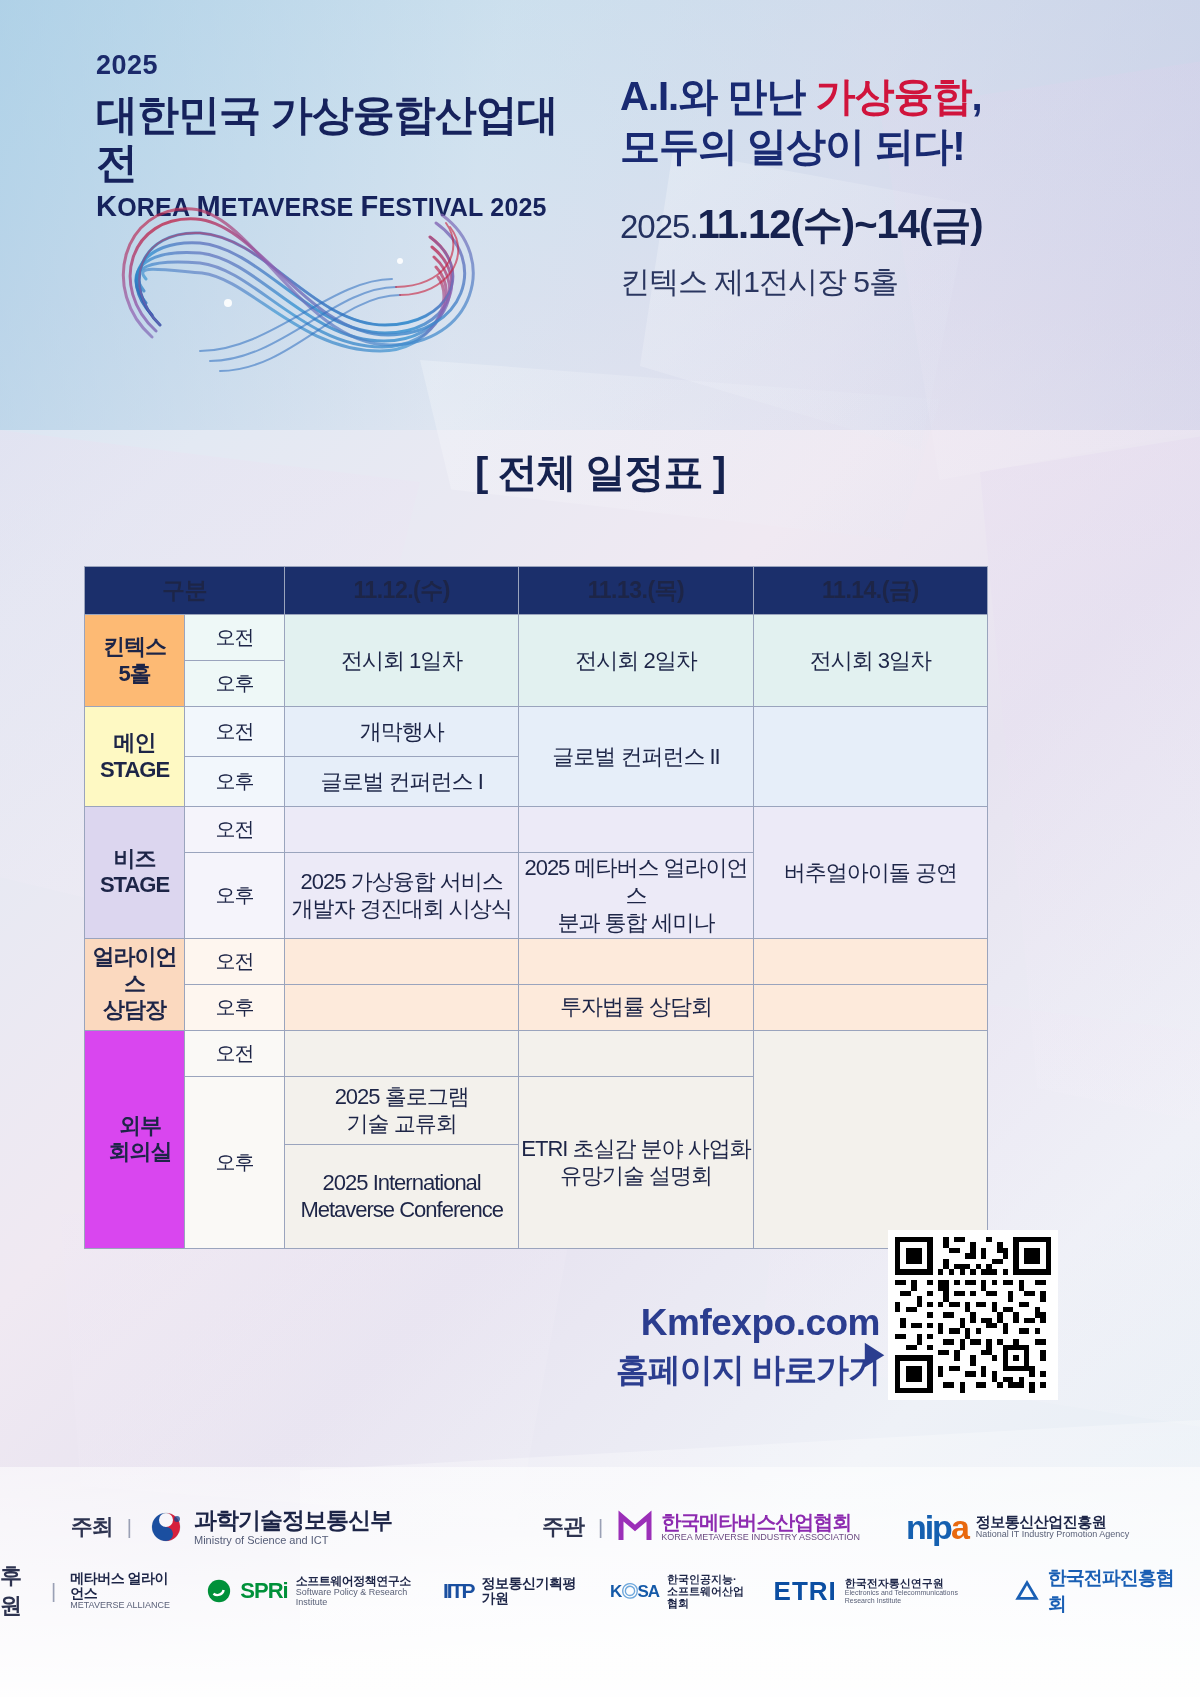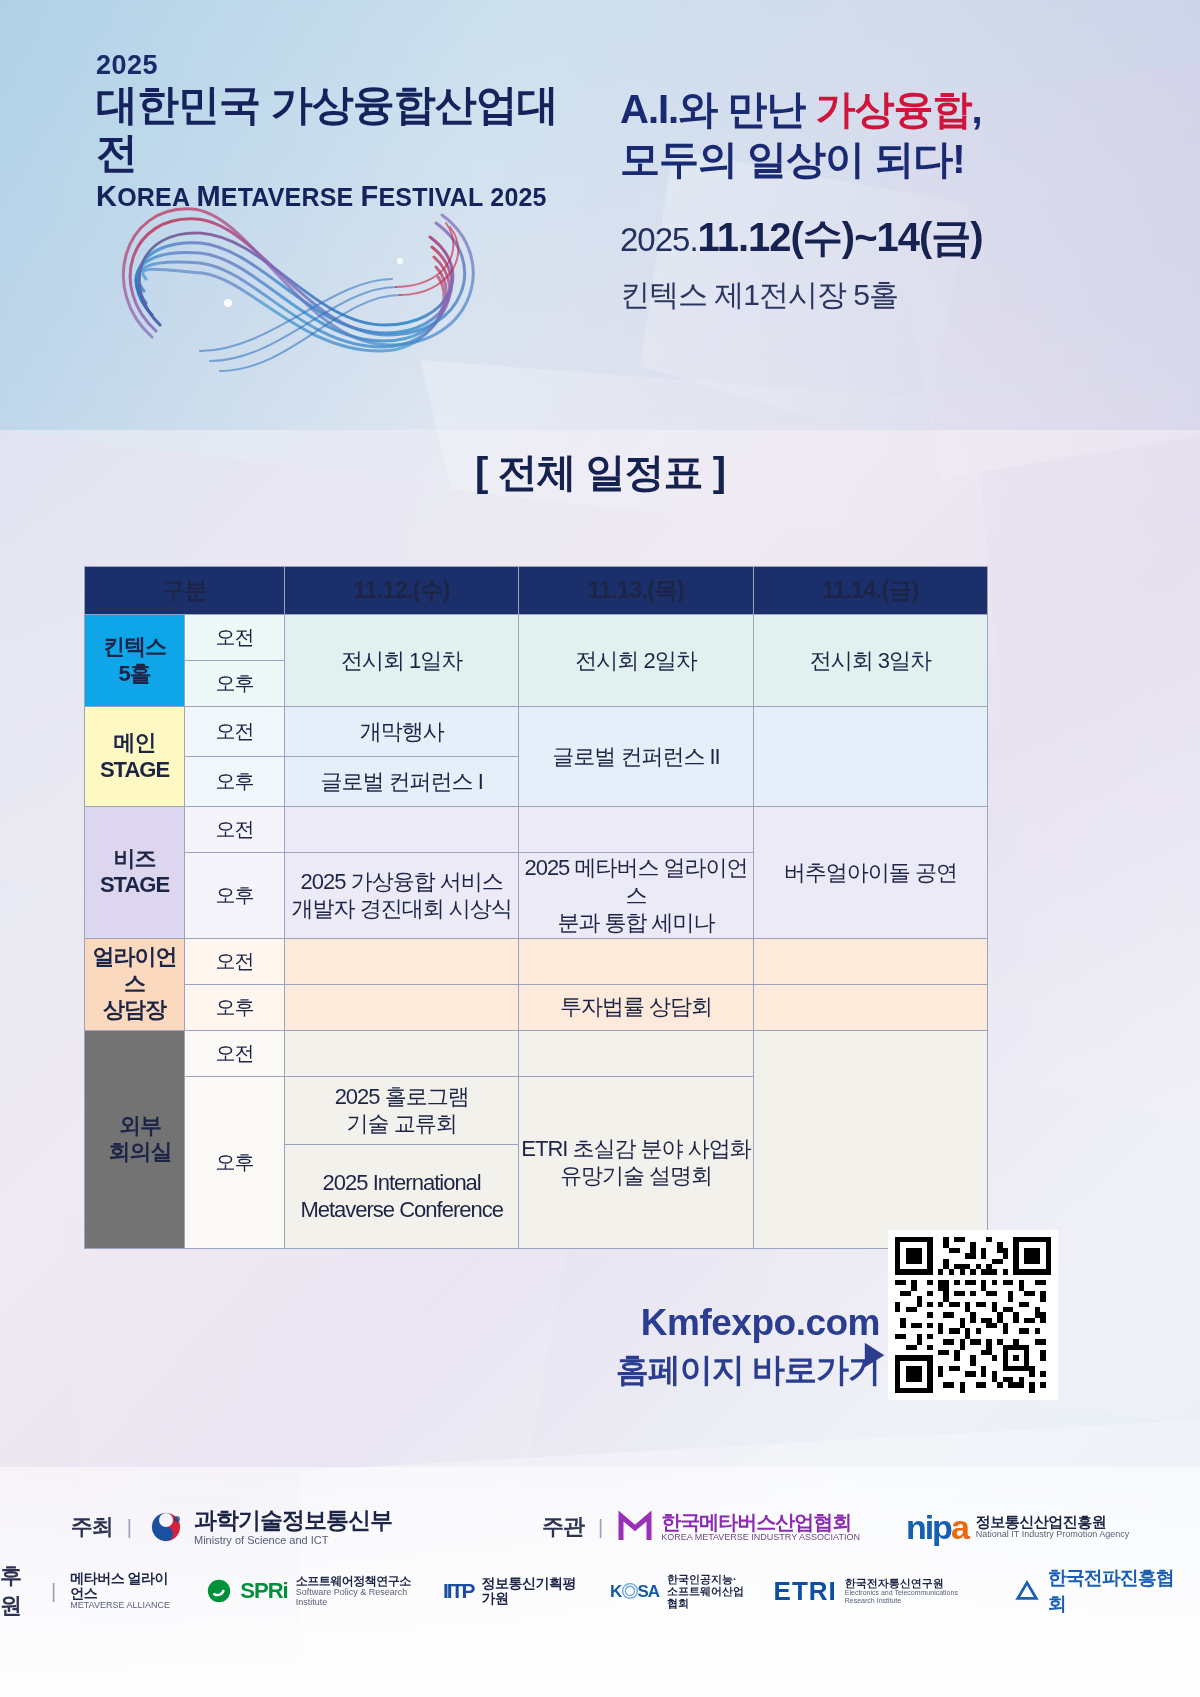--- a/index.html
+++ b/index.html
@@ -59,31 +59,31 @@
   
   .header { position: absolute; left: 0; top: 0; width: 100%; height: 430px; }
 
   .logo-block { position: absolute; left: 96px; top: 52px; width: 470px; }
   .logo-year {
     font-size: 27px; font-weight: 700; color: #1b2a6b; letter-spacing: .5px;
     line-height: 1;
   }
   .logo-ko {
     font-size: 42px; font-weight: 700; color: #16225c; letter-spacing: -1px;
-    line-height: 1.15; margin-top: 2px;
+    line-height: 1.15; margin-top: 12px;
   }
   .logo-en {
     font-size: 25px; font-weight: 700; color: #16225c; letter-spacing: .2px;
     margin-top: 2px;
   }
   .logo-en .cap { font-size: 29px; }
 
   .emblem { position: absolute; left: 100px; top: 175px; width: 420px; height: 215px; }
 
-  .slogan { position: absolute; left: 620px; top: 84px; width: 520px; }
+  .slogan { position: absolute; left: 620px; top: 71px; width: 520px; }
   .slogan-l1 { font-size: 40px; font-weight: 700; color: #192a72; letter-spacing: -1px; line-height: 1.25;}
   .slogan-l1 .hl { color: #d0143c; }
   .slogan-l2 { font-size: 40px; font-weight: 700; color: #192a72; letter-spacing: -1px; line-height: 1.25;}
   .slogan-date { margin-top: 26px; font-size: 33px; color: #23315f; letter-spacing: -1px;}
   .slogan-date .big { font-size: 40px; font-weight: 700; color: #16224f;}
   .slogan-place { margin-top: 10px; font-size: 30px; color: #2a3660; letter-spacing: -1px;}
 
   
   .section-title {
     position: absolute; left: 0; top: 445px; width: 100%;
@@ -107,37 +107,37 @@
     font-size: 22px; font-weight: 700; line-height: 1.2; width: 125px;
     letter-spacing: -1px;
   }
   .ampm {
     width: 75px; font-size: 20px; letter-spacing: -1px; background: #ffffff;
     height: 46px;
   }
   td.cell { font-size: 22px; line-height: 1.25; letter-spacing: -1px; }
 
   
-  .r-kintex .rowlabel { background: #0ea5e9; }
+  .r-kintex .rowlabel { background: #fdba74; }
   .r-kintex .cell { background: #e2f1f0; }
   .r-kintex .ampm { background: #eef8f7; }
 
   .r-main .rowlabel { background: #fef9c3; }
   .r-main .cell { background: #e6eef9; }
   .r-main .ampm { background: #f2f7fc; }
 
   .r-biz .rowlabel { background: #dcd6ef; }
   .r-biz .cell { background: #eceaf7; }
   .r-biz .ampm { background: #f5f4fb; }
 
   .r-busi .rowlabel { background: #fbd9bf; }
   .r-busi .cell { background: #fdeadb; }
   .r-busi .ampm { background: #fef6ef; }
 
-  .r-out .rowlabel { background: #737373; padding-left: 12px; }
+  .r-out .rowlabel { background: #d946ef; padding-left: 12px; }
   .r-out .cell { background: #f3f1ec; }
   .r-out .ampm { background: #faf9f6; }
 
   
   .qr-area { position: absolute; left: 560px; top: 1230px; width: 600px; height: 180px; }
   .link-text { position: absolute; left: 0; top: 52px; width: 320px; text-align: right; margin-top: 20px; }
   .link-l1 { font-size: 37px; font-weight: 700; color: #2b3d8f; letter-spacing: -.5px; }
   .link-l2 { font-size: 33px; font-weight: 700; color: #2b3d8f; letter-spacing: -1px; margin-top: 4px;}
   .arrow { position: absolute; left: 300px; top: 106px; font-size: 30px; color: #2b3d8f; }
   .qr { position: absolute; left: 328px; top: 0; width: 170px; height: 170px; background: #fff; padding: 7px; }

